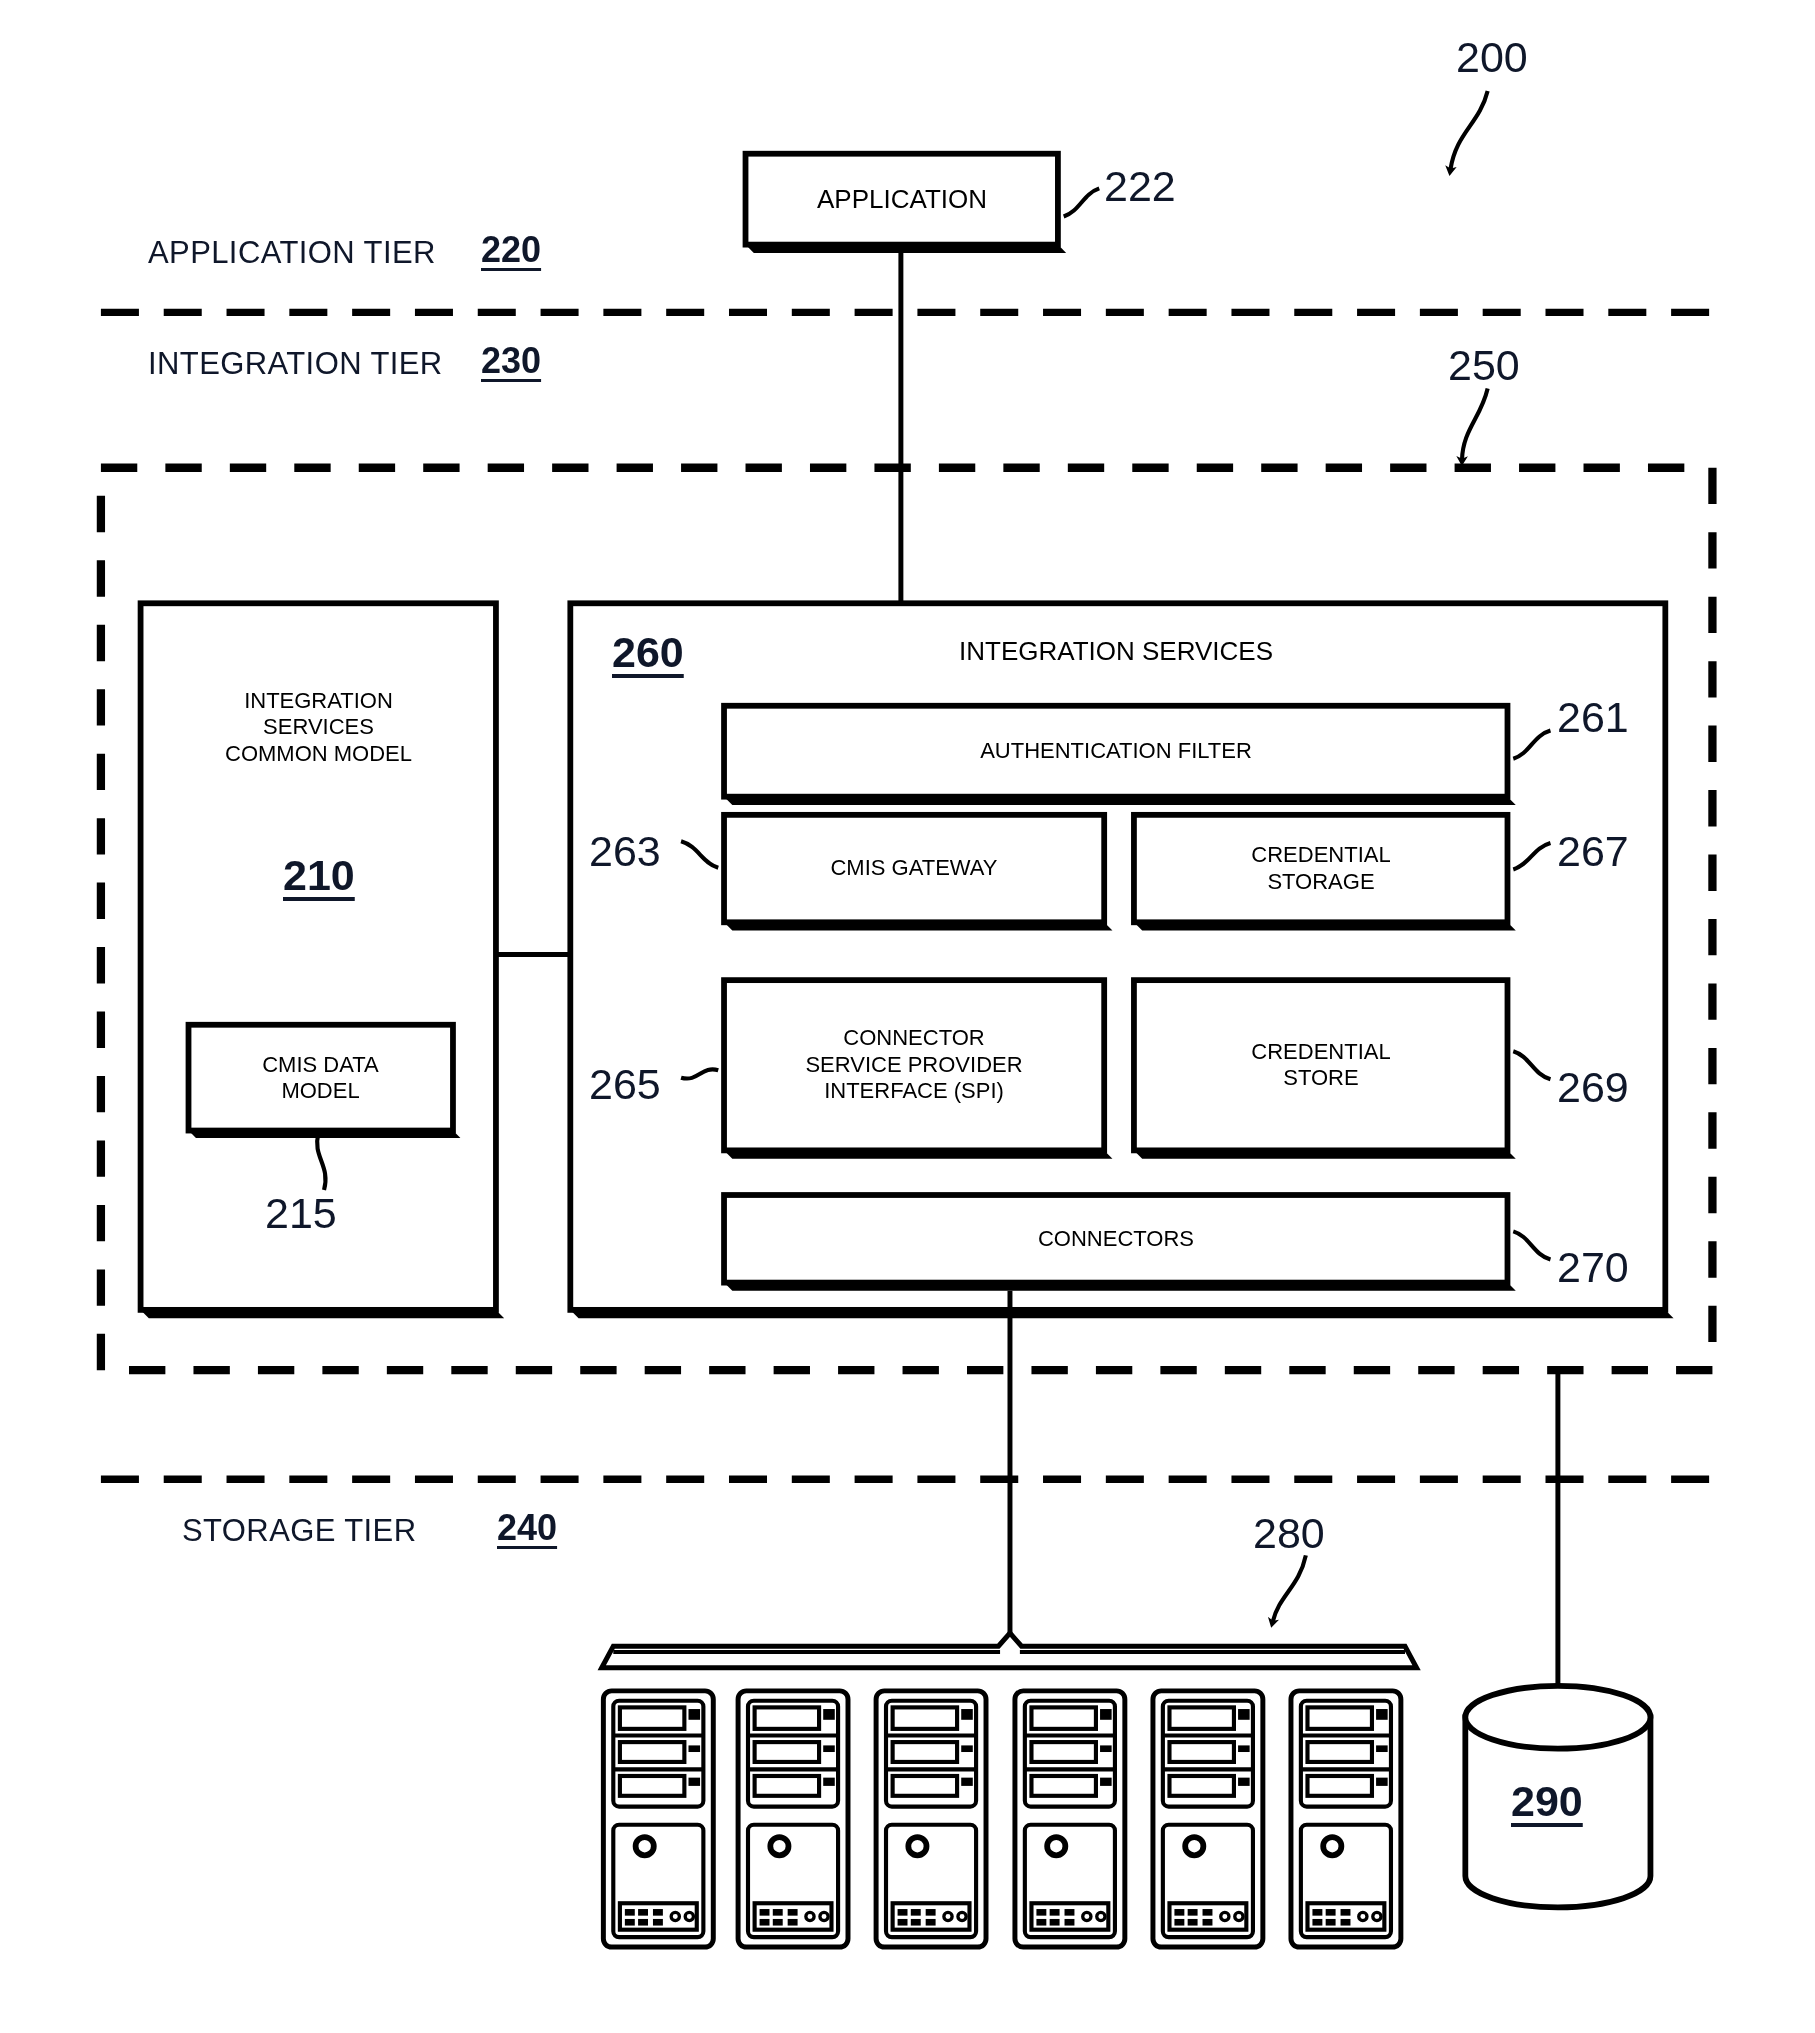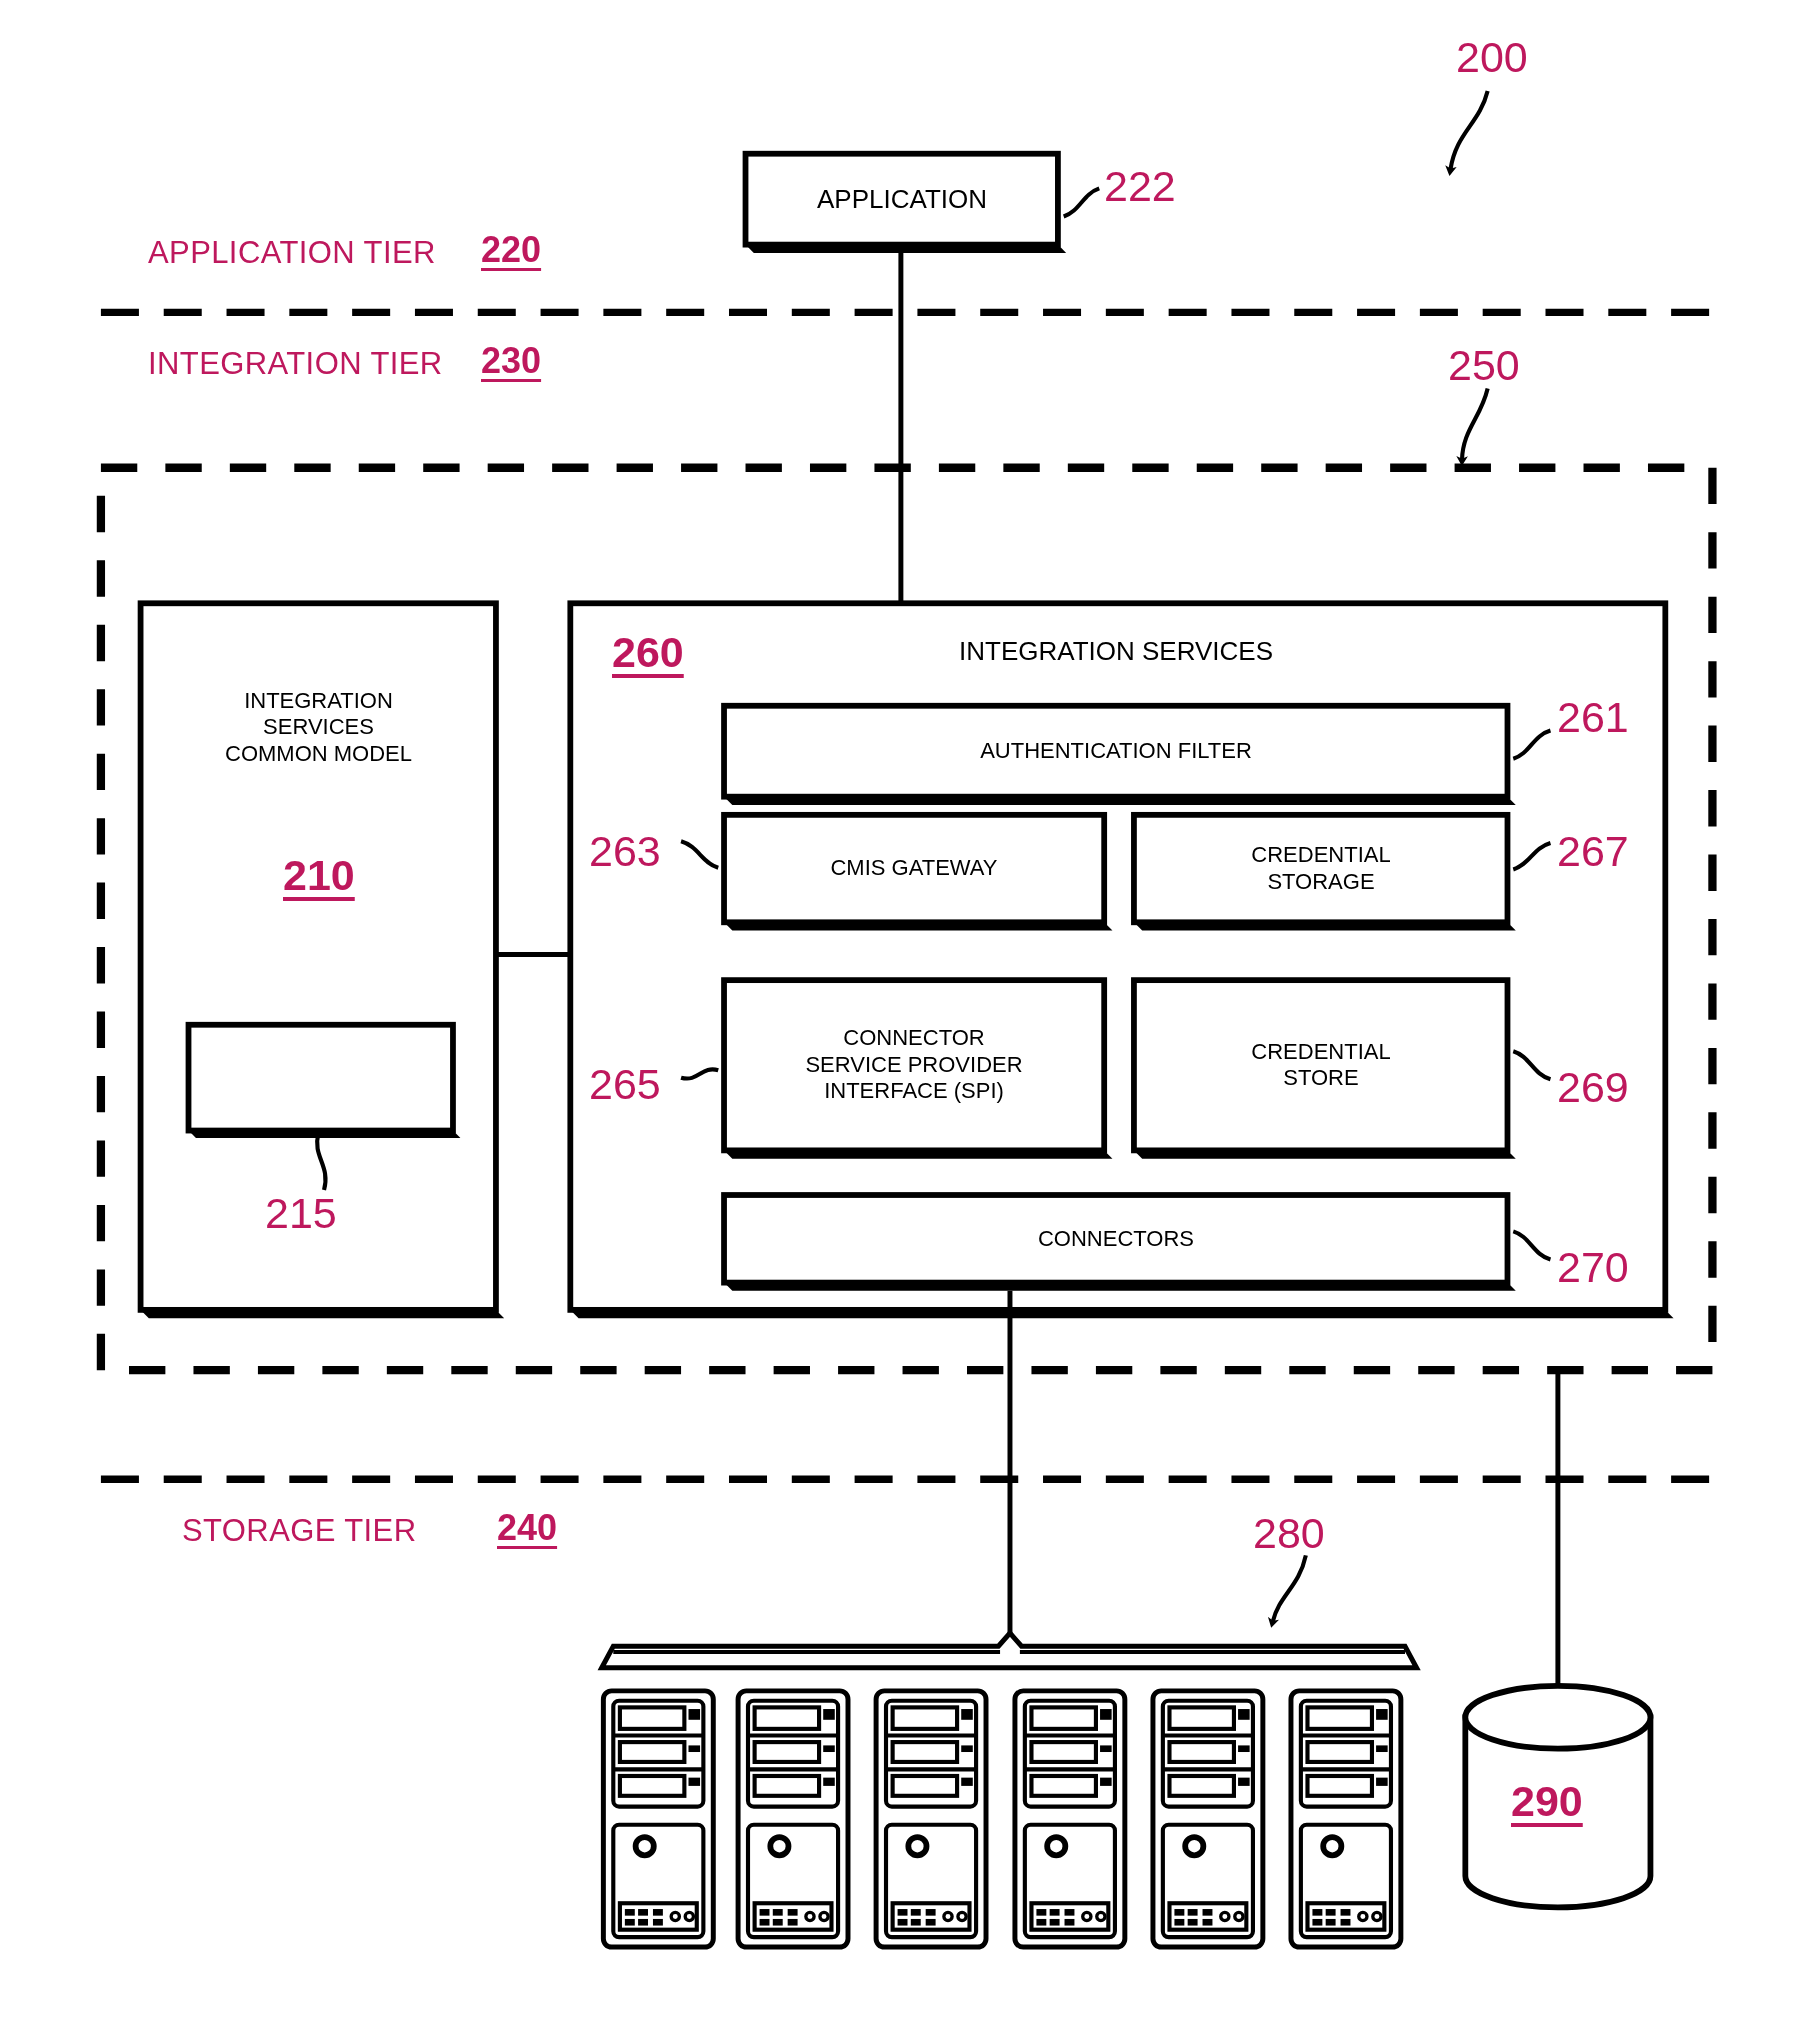--- a/index.html
+++ b/index.html
@@ -21,21 +21,21 @@
     left: 0;
     top: 0;
     width: 1815px;
     height: 2033px;
     pointer-events: none;
   }
   .lbl {
     position: absolute;
     white-space: pre;
     line-height: 1.12;
-    color: #be185d;
+    color: #0f172a;
   }
   .tier-name {
     font-size: 31px;
     letter-spacing: 0.4px;
     margin-left: 32px;
   }
   .tier-num {
     font-size: 36px;
     font-weight: 700;
     text-decoration: underline;
@@ -310,20 +310,22 @@
   <div class="boxlabel big center-all" style="left:746px; top:154px; width:312px; height:91px;">APPLICATION</div>
   <div class="lbl ref" style="left:1104px; top:162px;">222</div>
 
   <div class="lbl ref" style="left:1448px; top:341px;">250</div>
 
   <div class="boxlabel" style="left:141px; top:688px; width:355px;">INTEGRATION
 SERVICES
 COMMON MODEL</div>
   <div class="lbl ref-ul" style="left:283px; top:851px;">210</div>
 
+  <div class="boxlabel center-all" style="left:188px; top:1025px; width:265px; height:106px;">CMIS DATA
+MODEL</div>
   <div class="lbl ref" style="left:265px; top:1189px;">215</div>
 
   <div class="lbl ref-ul" style="left:612px; top:628px;">260</div>
   <div class="boxlabel center-all" style="left:724px; top:706px; width:784px; height:91px;">AUTHENTICATION FILTER</div>
 
   <div class="boxlabel big" style="left:724px; top:636px; width:784px;">INTEGRATION SERVICES</div>
   <div class="lbl ref" style="left:1557px; top:693px;">261</div>
 
   <div class="boxlabel center-all" style="left:724px; top:815px; width:380px; height:107px;">CMIS GATEWAY</div>
   <div class="lbl ref" style="left:589px; top:827px;">263</div>

